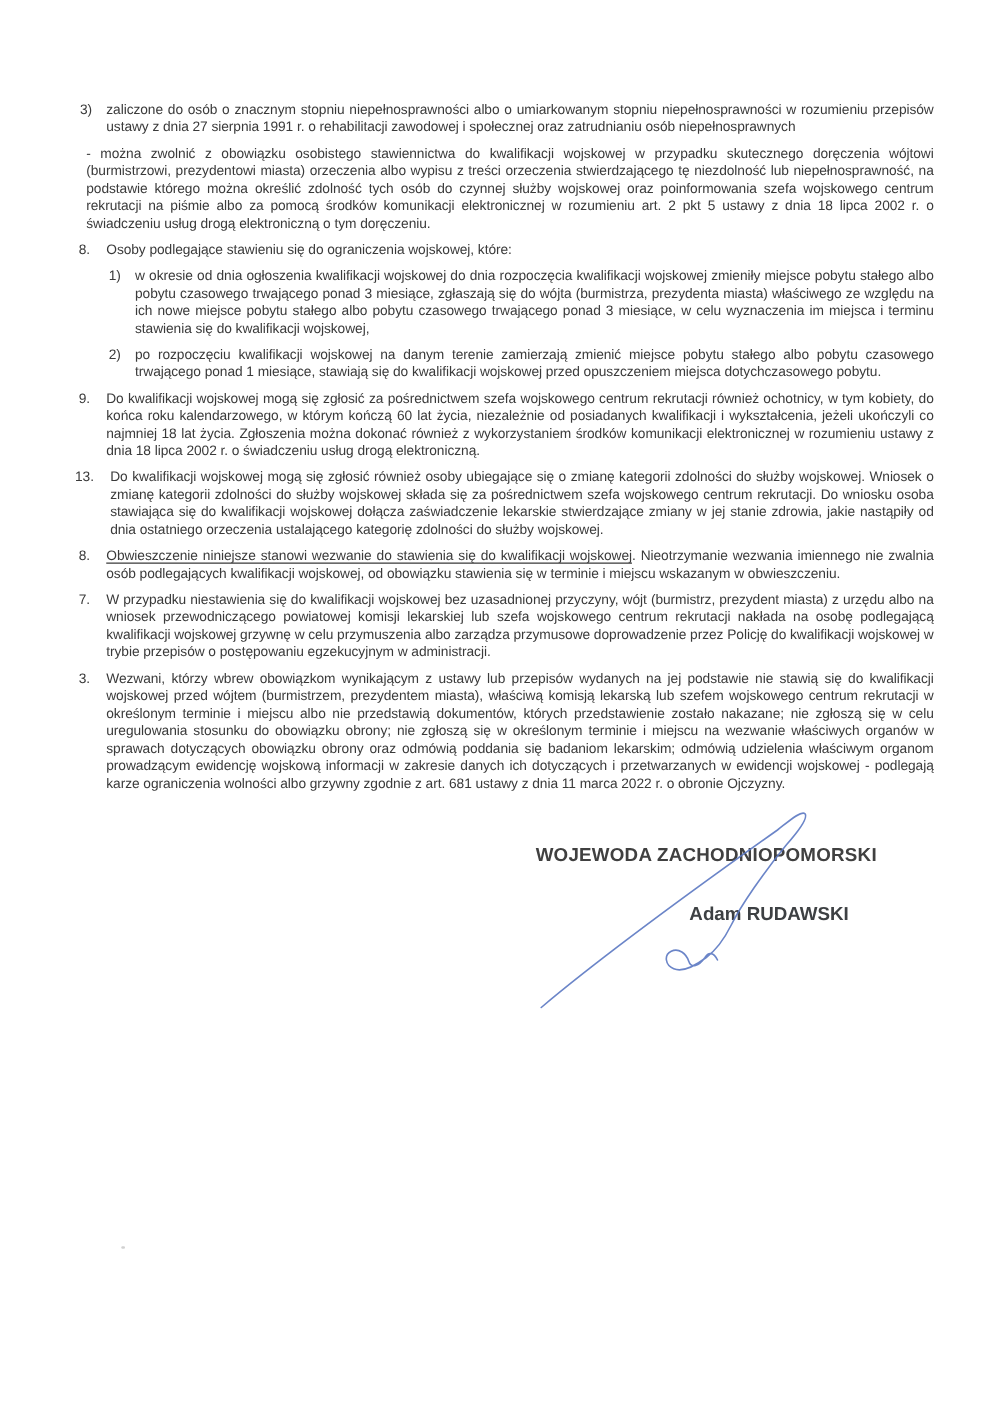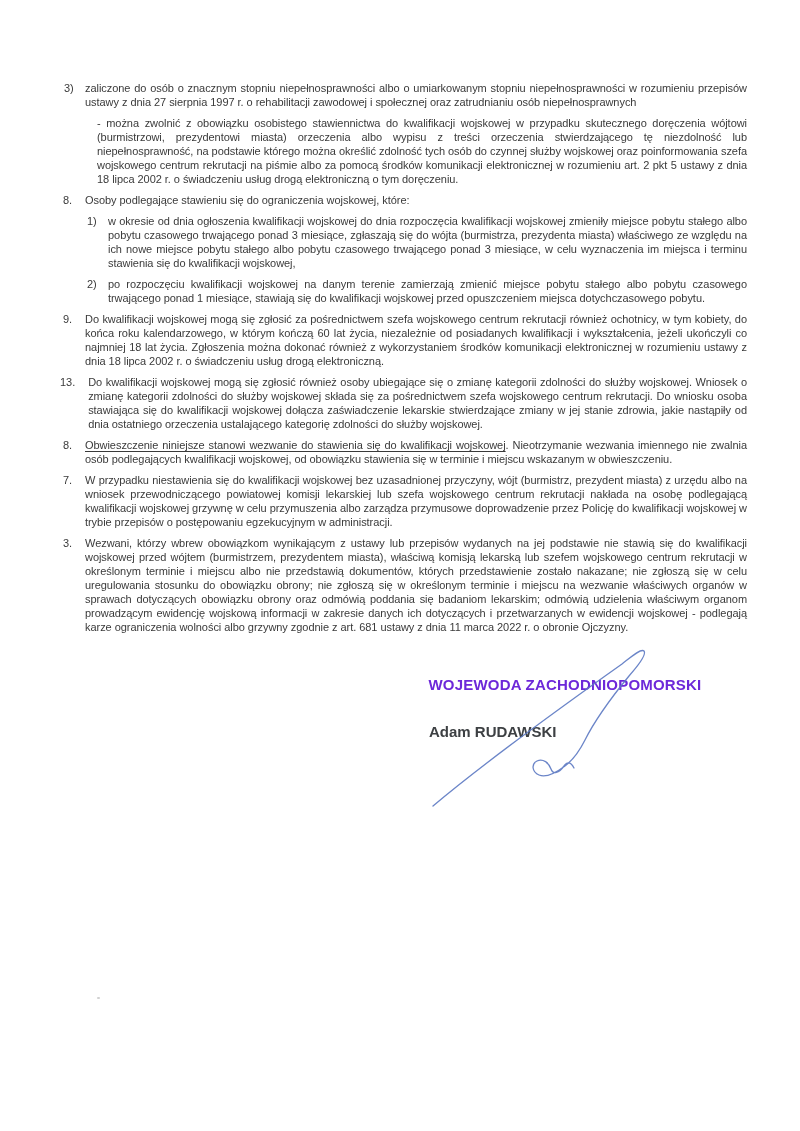--- a/index.html
+++ b/index.html
@@ -13,49 +13,49 @@
   }
   .content{
     position:absolute;left:60px;top:81px;width:687px;
     font-size:11px;line-height:14px;letter-spacing:-0.05px;
   }
   .item{display:flex;margin-bottom:7px;}
   .item>.num{flex:0 0 25px;box-sizing:border-box;text-align:right;padding-right:13px;white-space:nowrap;}
   .item.i3{margin-left:4px;}
   .item.i3>.num{flex:0 0 21px;text-align:left;padding-right:0;}
   .txt{flex:1;text-align:justify;}
-  .para.dash{margin-left:37px;margin-bottom:7px;text-align:justify;}
+  .para.dash{margin-left:9px;margin-bottom:7px;text-align:justify;}
   .sub{display:flex;margin-left:25px;margin-bottom:7px;}
   .sub>.num{flex:0 0 23px;box-sizing:border-box;padding-left:2px;white-space:nowrap;}
   .underline{text-decoration:underline;text-underline-offset:2px;}
   .sig-title{
     position:absolute;left:425px;top:676px;width:280px;
     text-align:center;font-weight:bold;font-size:15px;
-    color:#6d28d9;letter-spacing:0.2px;
+    color:#404040;letter-spacing:0.2px;
   }
   .sig-name{
     position:absolute;left:429px;top:723px;width:250px;
-    text-align:left;font-weight:bold;font-size:15px;color:#3d4043;
+    text-align:right;font-weight:bold;font-size:15px;color:#3d4043;
   }
   .sig-svg{position:absolute;left:0;top:0;width:800px;height:1131px;pointer-events:none;}
   .speck{
     position:absolute;left:97px;top:997px;width:3px;height:2px;
     background:#9a9a9a;opacity:.45;border-radius:1px;
   }
 </style>
 </head>
 <body>
 
 <div class="page">
 
   <div class="content">
 
     <div class="item i3">
       <span class="num">3)</span>
-      <div class="txt">zaliczone do osób o znacznym stopniu niepełnosprawności albo o umiarkowanym stopniu niepełnosprawności w rozumieniu przepisów ustawy z dnia 27 sierpnia 1997 r. o rehabilitacji zawodowej i społecznej oraz zatrudnianiu osób niepełnosprawnych</div>
+      <div class="txt">zaliczone do osób o znacznym stopniu niepełnosprawności albo o umiarkowanym stopniu niepełnosprawności w rozumieniu przepisów ustawy z dnia 27 sierpnia 1991 r. o rehabilitacji zawodowej i społecznej oraz zatrudnianiu osób niepełnosprawnych</div>
     </div>
 
     <div class="para dash">- można zwolnić z obowiązku osobistego stawiennictwa do kwalifikacji wojskowej w przypadku skutecznego doręczenia wójtowi (burmistrzowi, prezydentowi miasta) orzeczenia albo wypisu z treści orzeczenia stwierdzającego tę niezdolność lub niepełnosprawność, na podstawie którego można określić zdolność tych osób do czynnej służby wojskowej oraz poinformowania szefa wojskowego centrum rekrutacji na piśmie albo za pomocą środków komunikacji elektronicznej w rozumieniu art. 2 pkt 5 ustawy z dnia 18 lipca 2002 r. o świadczeniu usług drogą elektroniczną o tym doręczeniu.</div>
 
     <div class="item">
       <span class="num">8.</span>
       <div class="txt">Osoby podlegające stawieniu się do ograniczenia wojskowej, które:</div>
     </div>
 
     <div class="sub">

